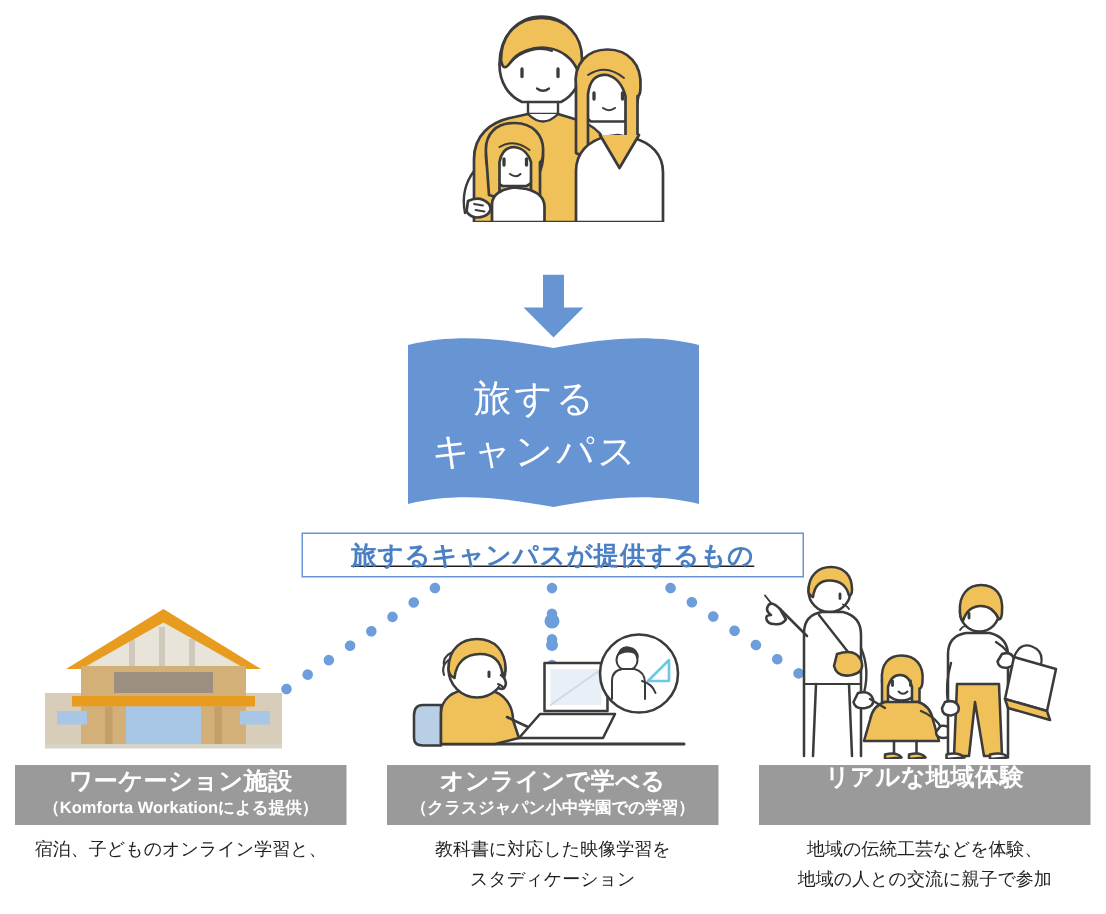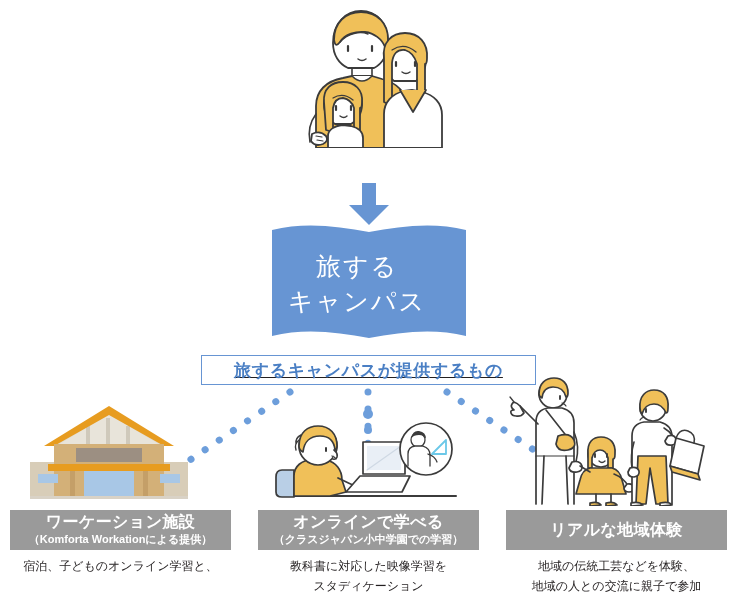--- a/index.html
+++ b/index.html
@@ -146,21 +146,21 @@
     width: 221px;
     height: 40px;
     background: #9a9a9a;
     color: #ffffff;
     display: flex;
     flex-direction: column;
     align-items: center;
     justify-content: center;
     box-sizing: border-box;
   }
-  .col-label.single { justify-content: center; }
+  .col-label.single { justify-content: flex-start; }
   .col-title {
     font-size: 16px;
     font-weight: bold;
     letter-spacing: 0.4px;
     line-height: 1.15;
     white-space: nowrap;
   }
   .col-sub {
     font-size: 11px;
     font-weight: bold;

